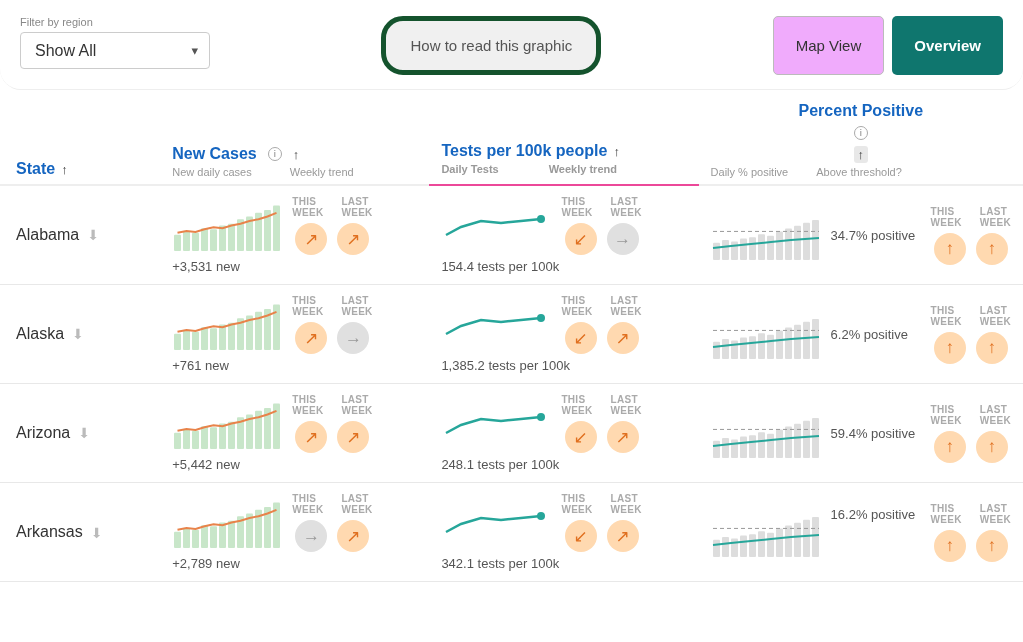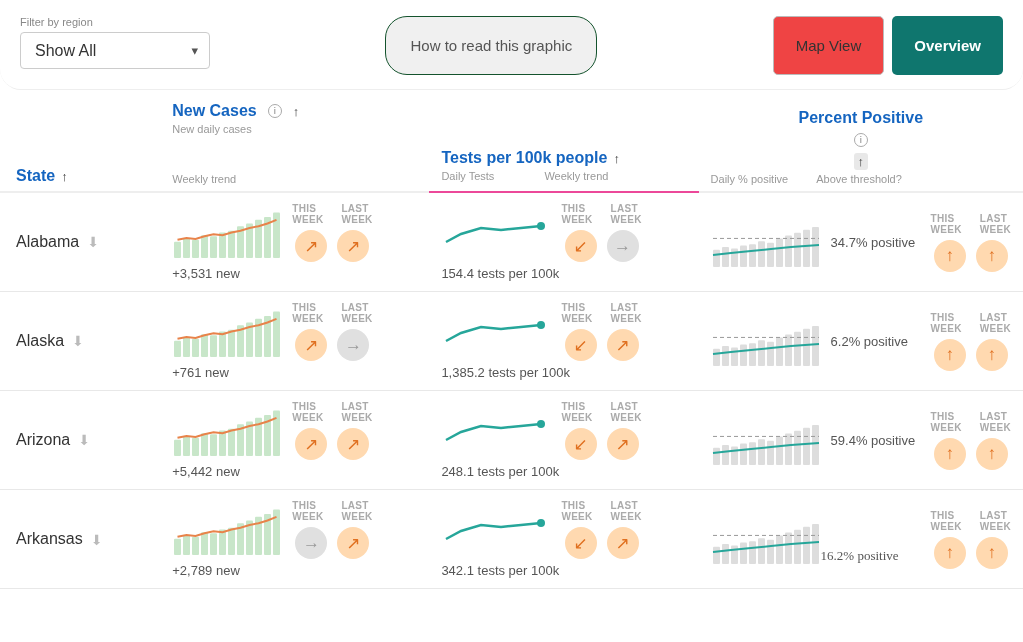--- a/index.html
+++ b/index.html
@@ -28,56 +28,56 @@
     <span style="font-size:11px; color:#888; margin-bottom:4px;">Filter by region</span>
     <div class="select-wrapper">
       <select style="appearance:none; border:1px solid #ccc; border-radius:4px; padding:9px 36px 9px 14px; font-size:16px; color:#333; background:#fff; cursor:pointer; min-width:190px;">
         <option>Show All</option>
       </select>
       <span style="position:absolute; right:12px; color:#555; font-size:13px;">▾</span>
     </div>
   </div>
 
   <div style="flex:1; display:flex; justify-content:center;">
-    <button style="border:1px solid #14532d; background:#f0f0f0; border-radius:22px; padding:11px 24px; font-size:15px; color:#555; cursor:pointer;">How to read this graphic</button>
+    <button style="border:5px solid #14532d; background:#f0f0f0; border-radius:22px; padding:11px 24px; font-size:15px; color:#555; cursor:pointer;">How to read this graphic</button>
   </div>
 
   <div style="display:flex; gap:8px;">
-    <button style="border:1px solid #bbb; background:#ef4444; border-radius:5px; padding:20px 22px; font-size:15px; color:#333; cursor:pointer;">Map View</button>
+    <button style="border:1px solid #bbb; background:#f0abfc; border-radius:5px; padding:20px 22px; font-size:15px; color:#333; cursor:pointer;">Map View</button>
     <button style="border:none; background:#0f766e; border-radius:5px; padding:11px 22px; font-size:15px; color:#fff; cursor:pointer; font-weight:600;">Overview</button>
   </div>
 </div>
 
 <div style="overflow-x:auto;">
   <table style="width:100%; border-collapse:collapse;">
     <thead>
       <tr>
         <th style="padding:12px 16px 6px; text-align:left; border-bottom:2px solid #eee; width:175px;">
           <div style="display:flex; align-items:center; gap:6px;">
             <span style="font-size:16px; font-weight:700; color:#1565c0;">State</span>
             <span style="color:#333; font-size:13px; cursor:pointer;">↑</span>
           </div>
         </th>
         <th style="padding:12px 12px 6px; text-align:left; border-bottom:2px solid #eee; width:285px;">
           <div style="display:flex; align-items:center; gap:11px;">
             <span style="font-size:16px; font-weight:700; color:#1565c0;">New Cases</span>
             <span style="display:inline-flex; align-items:center; justify-content:center; width:14px; height:14px; border-radius:50%; border:1px solid #aaa; font-size:9px; color:#aaa; cursor:pointer;">i</span>
             <span style="color:#333; font-size:13px; cursor:pointer;">↑</span>
           </div>
-          <div style="display:flex; gap:38px; font-size:11px; color:#999; font-weight:normal; margin-top:3px;flex-direction:column;">
+          <div style="display:flex; gap:38px; font-size:11px; color:#999; font-weight:normal; margin-top:3px;">
             <span>New daily cases</span>
             <span>Weekly trend</span>
           </div>
         </th>
         <th style="padding:12px 12px 9px; text-align:left; border-bottom:2px solid #ec4899; width:285px;">
           <div style="display:flex; align-items:center; gap:6px;">
             <span style="font-size:16px; font-weight:700; color:#1565c0;">Tests per 100k people</span>
             <span style="color:#333; font-size:13px; cursor:pointer;">↑</span>
           </div>
-          <div style="display:flex; gap:50px; font-size:11px; color:#999; font-weight:normal; margin-top:3px;">
+          <div style="display:flex; gap:50px; font-size:11px; color:#999; font-weight:bold; margin-top:3px;">
             <span>Daily Tests</span>
             <span>Weekly trend</span>
           </div>
         </th>
         <th style="padding:12px 12px 6px; text-align:left; border-bottom:2px solid #eee;">
           <div style="display:flex; align-items:center; gap:6px;flex-direction:column;">
             <span style="font-size:16px; font-weight:700; color:#1565c0;">Percent Positive</span>
             <span style="display:inline-flex; align-items:center; justify-content:center; width:14px; height:14px; border-radius:50%; border:1px solid #aaa; font-size:9px; color:#aaa; cursor:pointer;">i</span>
             <span style="color:#333; font-size:13px; cursor:pointer; background:#e8e8e8; border-radius:3px; padding:1px 4px;">↑</span>
           </div>
@@ -476,21 +476,21 @@
           <span>
                     <div style="width:32px;height:32px;border-radius:50%;background:#ffd9b0;display:flex;align-items:center;justify-content:center;font-size:17px;color:#e07020;">↗</div>
                   </span>
         </div>
       </div>
     </div>
     <div style="font-size:13px; color:#555; margin-top:4px;">342.1 tests per 100k</div>
           </td>
           <td style="padding: 10px 12px;">
     <div style="display:flex; align-items:center; gap:10px;">
-      <div style="flex:1; display:flex; align-items:flex-end; font-family:Liberation Serif, serif;">
+      <div style="flex:1; display:flex; align-items:flex-start; gap:10px;">
         <div style="width:110px; height:50px;">
           <svg viewBox="0 0 110 50" xmlns="http://www.w3.org/2000/svg">
     <rect x="2" y="32.85714285714286" width="7" height="17.142857142857142" fill="#ddd" rx="1"></rect>
                     <rect x="11" y="30" width="7" height="20" fill="#ddd" rx="1"></rect>
                     <rect x="20" y="31.428571428571427" width="7" height="18.571428571428573" fill="#ddd" rx="1"></rect>
                     <rect x="29" y="28.571428571428573" width="7" height="21.428571428571427" fill="#ddd" rx="1"></rect>
                     <rect x="38" y="27.142857142857142" width="7" height="22.857142857142858" fill="#ddd" rx="1"></rect>
                     <rect x="47" y="24.28571428571429" width="7" height="25.71428571428571" fill="#ddd" rx="1"></rect>
                     <rect x="56" y="25.714285714285715" width="7" height="24.285714285714285" fill="#ddd" rx="1"></rect>
                     <rect x="65" y="21.42857142857143" width="7" height="28.57142857142857" fill="#ddd" rx="1"></rect>

